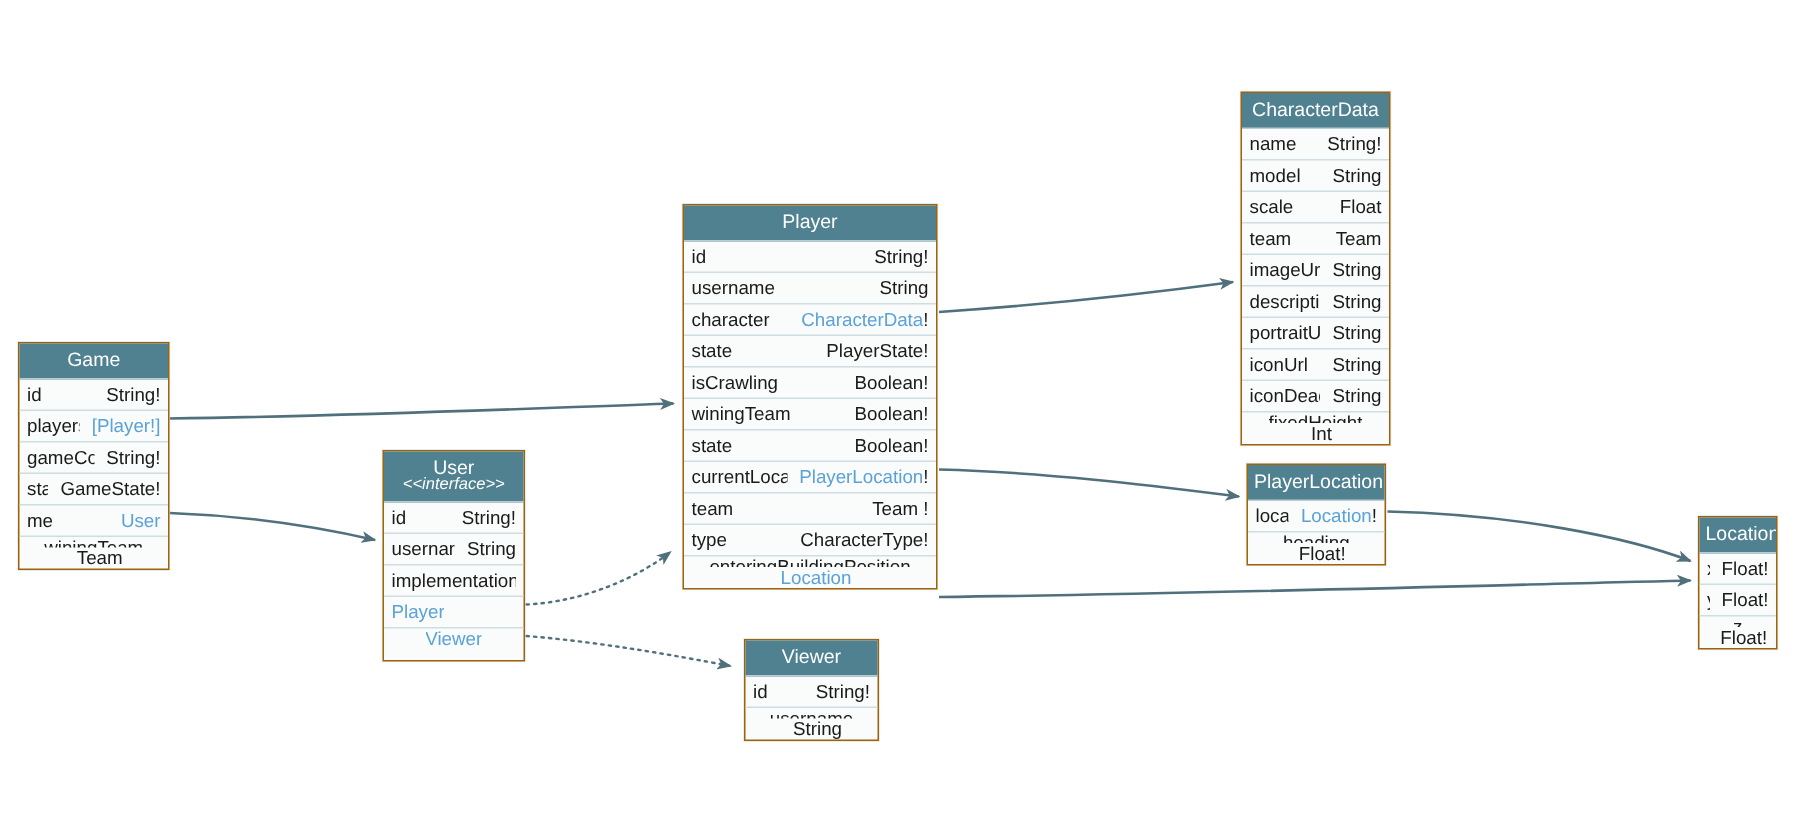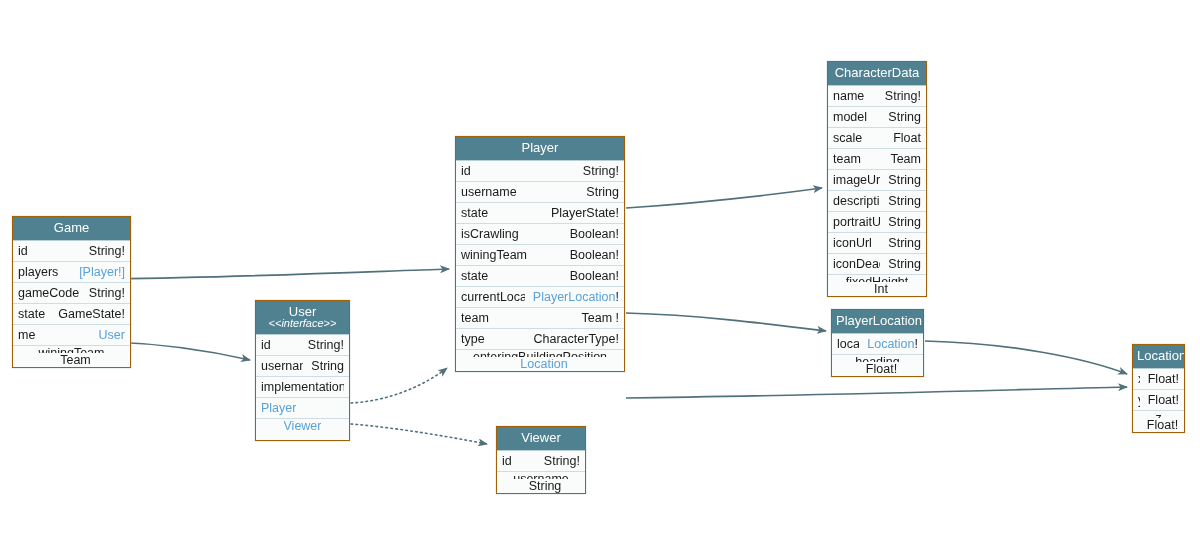--- a/index.html
+++ b/index.html
@@ -114,21 +114,21 @@
         <path d="M 626 208 C 700 203 770 195 822 188" fill="none" stroke="#50707c" stroke-width="1.7" marker-end="url(#arrowsolid)"></path>
         <path d="M 626 313 C 700 315 770 324 826 331" fill="none" stroke="#50707c" stroke-width="1.7" marker-end="url(#arrowsolid)"></path>
         <path d="M 925 341 C 1010 343 1085 358 1127 374" fill="none" stroke="#50707c" stroke-width="1.7" marker-end="url(#arrowsolid)"></path>
         <path d="M 626 398 C 800 396 1000 390 1127 387" fill="none" stroke="#50707c" stroke-width="1.7" marker-end="url(#arrowsolid)"></path>
         <path d="M 351 403 C 390 401 425 385 447 368" fill="none" stroke="#50707c" stroke-width="1.6" stroke-dasharray="1.6 3.4" stroke-linecap="round" marker-end="url(#arrowsolid)"></path>
         <path d="M 351 424 C 400 428 450 437 487 444" fill="none" stroke="#50707c" stroke-width="1.6" stroke-dasharray="1.6 3.4" stroke-linecap="round" marker-end="url(#arrowsolid)"></path>
       </g>
   </svg>
 
   <div id="entities">
-      <div class="entity" style="left: 12px; top: 216px; width: 119px;">
+      <div class="entity" style="left: 12px; top: 228px; width: 101px;">
         <div class="entity-header"><span>Game</span></div>
         <div class="row">
           <span class="fname">id</span>
           <span class="ftype"><span class="">String!</span></span>
         </div>
         <div class="row">
           <span class="fname">players</span>
           <span class="ftype"><span class="type-link">[Player!]</span></span>
         </div>
         <div class="row">
@@ -172,20 +172,24 @@
         <div class="entity-header"><span>Player</span></div>
         <div class="row">
           <span class="fname">id</span>
           <span class="ftype"><span class="">String!</span></span>
         </div>
         <div class="row">
           <span class="fname">username</span>
           <span class="ftype"><span class="">String</span></span>
         </div>
         <div class="row">
+          <span class="fname">character</span>
+          <span class="ftype"><span class="type-link">CharacterData</span><span class="bang">!</span></span>
+        </div>
+        <div class="row">
           <span class="fname">state</span>
           <span class="ftype"><span class="">PlayerState!</span></span>
         </div>
         <div class="row">
           <span class="fname">isCrawling</span>
           <span class="ftype"><span class="">Boolean!</span></span>
         </div>
         <div class="row">
           <span class="fname">winingTeam</span>
           <span class="ftype"><span class="">Boolean!</span></span>

